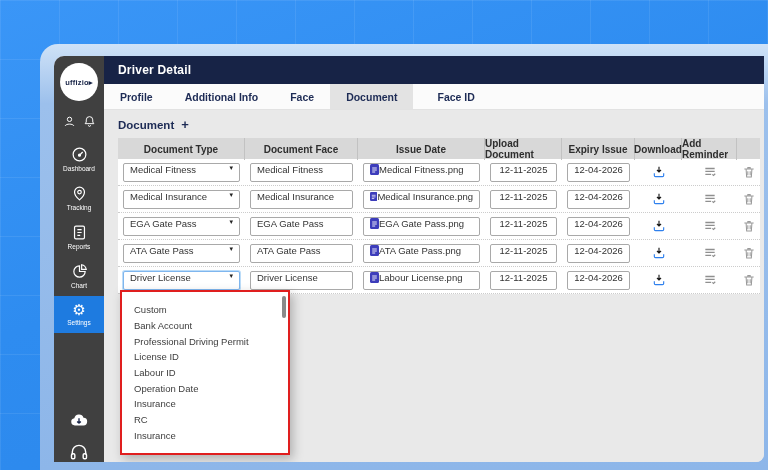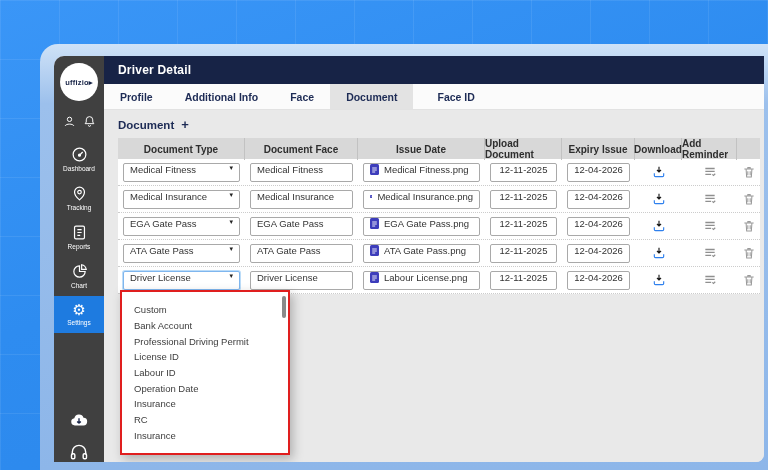--- a/index.html
+++ b/index.html
@@ -90,21 +90,21 @@
   .cell { display:flex; align-items:center; padding:0 5px; min-width:0; }
   .box {
     width:100%; height:19px; background:#fff;
     border:1px solid #a9a9a9; border-radius:2px;
     display:flex; align-items:flex-start; padding:0 6px;
     font-size:9.5px; color:#333; white-space:nowrap; overflow:hidden;
   }
   .box.select { justify-content:space-between; cursor:pointer; }
   .box.select.focused { border:1px solid #7fb6ee; box-shadow:0 0 0 1px #bcdcf8; }
   .caret { font-size:7px; color:#222; line-height:1; }
-  .box.upload { gap:5px; cursor:pointer; }
+  .box.upload { cursor:pointer; }
   .box.date { justify-content:center; }
   .icon-cell { justify-content:center; }
   .icon-btn { display:flex; align-items:center; justify-content:center; cursor:pointer; background:none; border:none; padding:0; }
   .icon-btn svg { width:14px; height:14px; }
 
   
   .dropdown {
     position:absolute; left:16px; top:180px; width:170px; height:165px;
     background:#fff; border:2.5px solid #e01e1e;
     box-shadow:3px 4px 10px rgba(0,0,0,.25);

